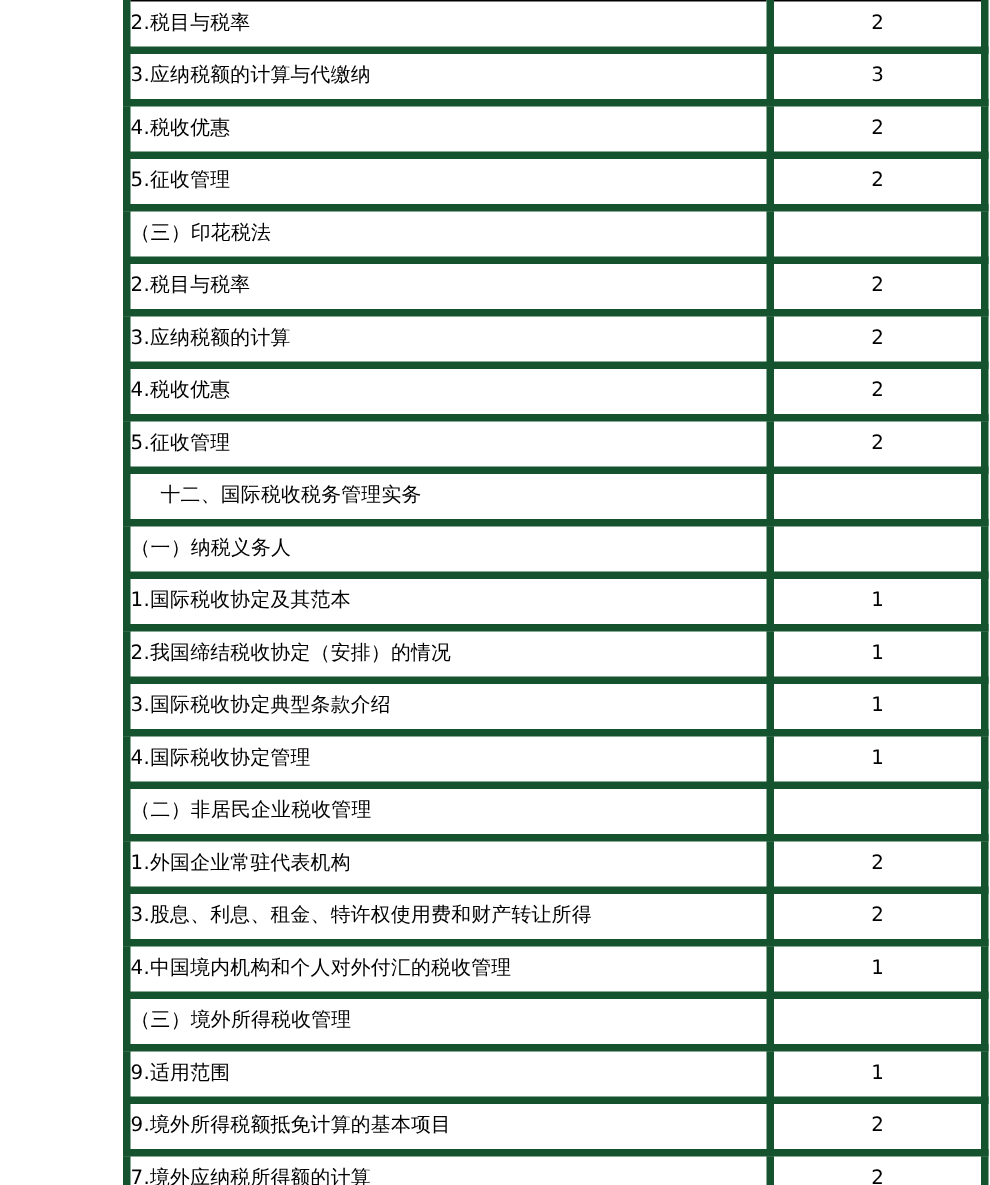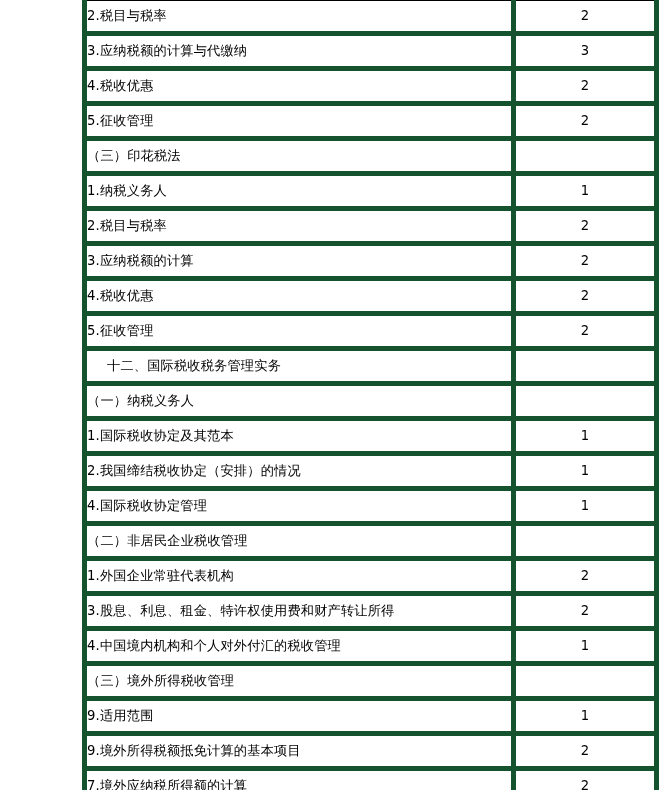--- a/index.html
+++ b/index.html
@@ -75,24 +75,20 @@
         </tr>
         <tr>
           <td class="topic ind1">5.征收管理</td>
           <td class="score">2</td>
         </tr>
         <tr>
           <td class="topic ind1">（三）印花税法</td>
           <td class="score"></td>
         </tr>
         <tr>
-          <td class="topic ind1">1.纳税义务人</td>
-          <td class="score">1</td>
-        </tr>
-        <tr>
           <td class="topic ind1">2.税目与税率</td>
           <td class="score">2</td>
         </tr>
         <tr>
           <td class="topic ind1">3.应纳税额的计算</td>
           <td class="score">2</td>
         </tr>
         <tr>
           <td class="topic ind1">4.税收优惠</td>
           <td class="score">2</td>
@@ -108,20 +104,24 @@
         <tr>
           <td class="topic ind1">（一）纳税义务人</td>
           <td class="score"></td>
         </tr>
         <tr>
           <td class="topic ind1">1.国际税收协定及其范本</td>
           <td class="score">1</td>
         </tr>
         <tr>
           <td class="topic ind1">2.我国缔结税收协定（安排）的情况</td>
+          <td class="score">1</td>
+        </tr>
+        <tr>
+          <td class="topic ind1">3.国际税收协定典型条款介绍</td>
           <td class="score">1</td>
         </tr>
         <tr>
           <td class="topic ind1">4.国际税收协定管理</td>
           <td class="score">1</td>
         </tr>
         <tr>
           <td class="topic ind1">（二）非居民企业税收管理</td>
           <td class="score"></td>
         </tr>

